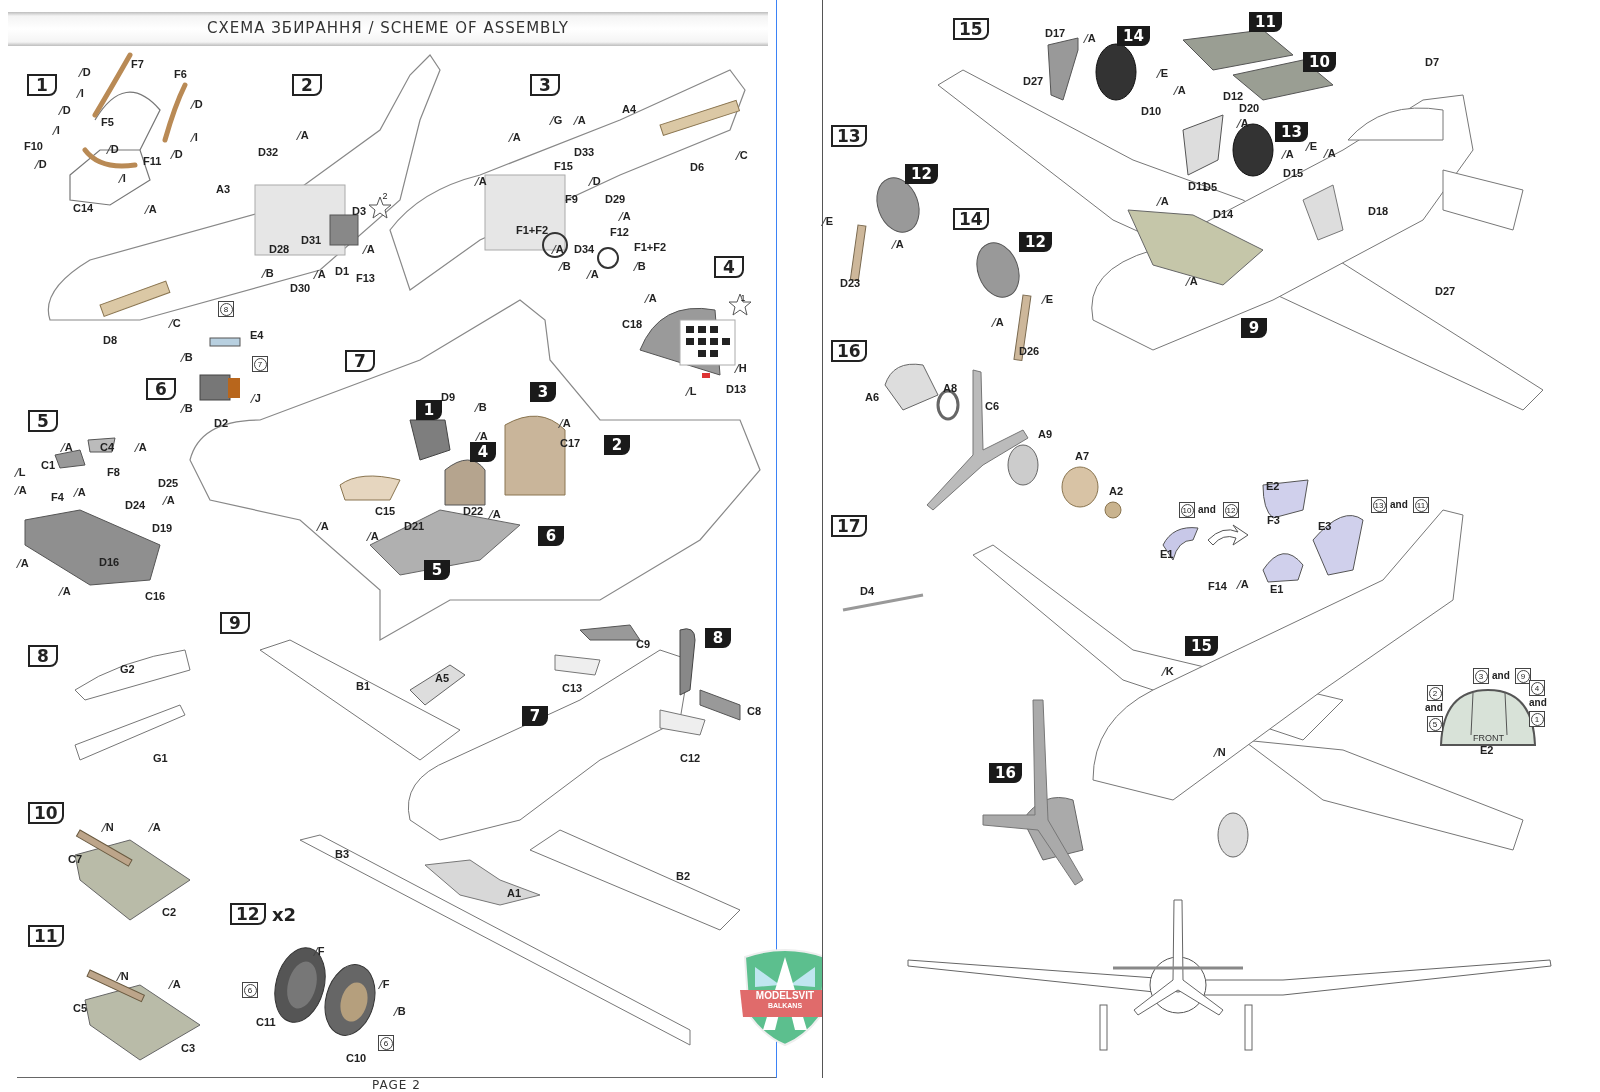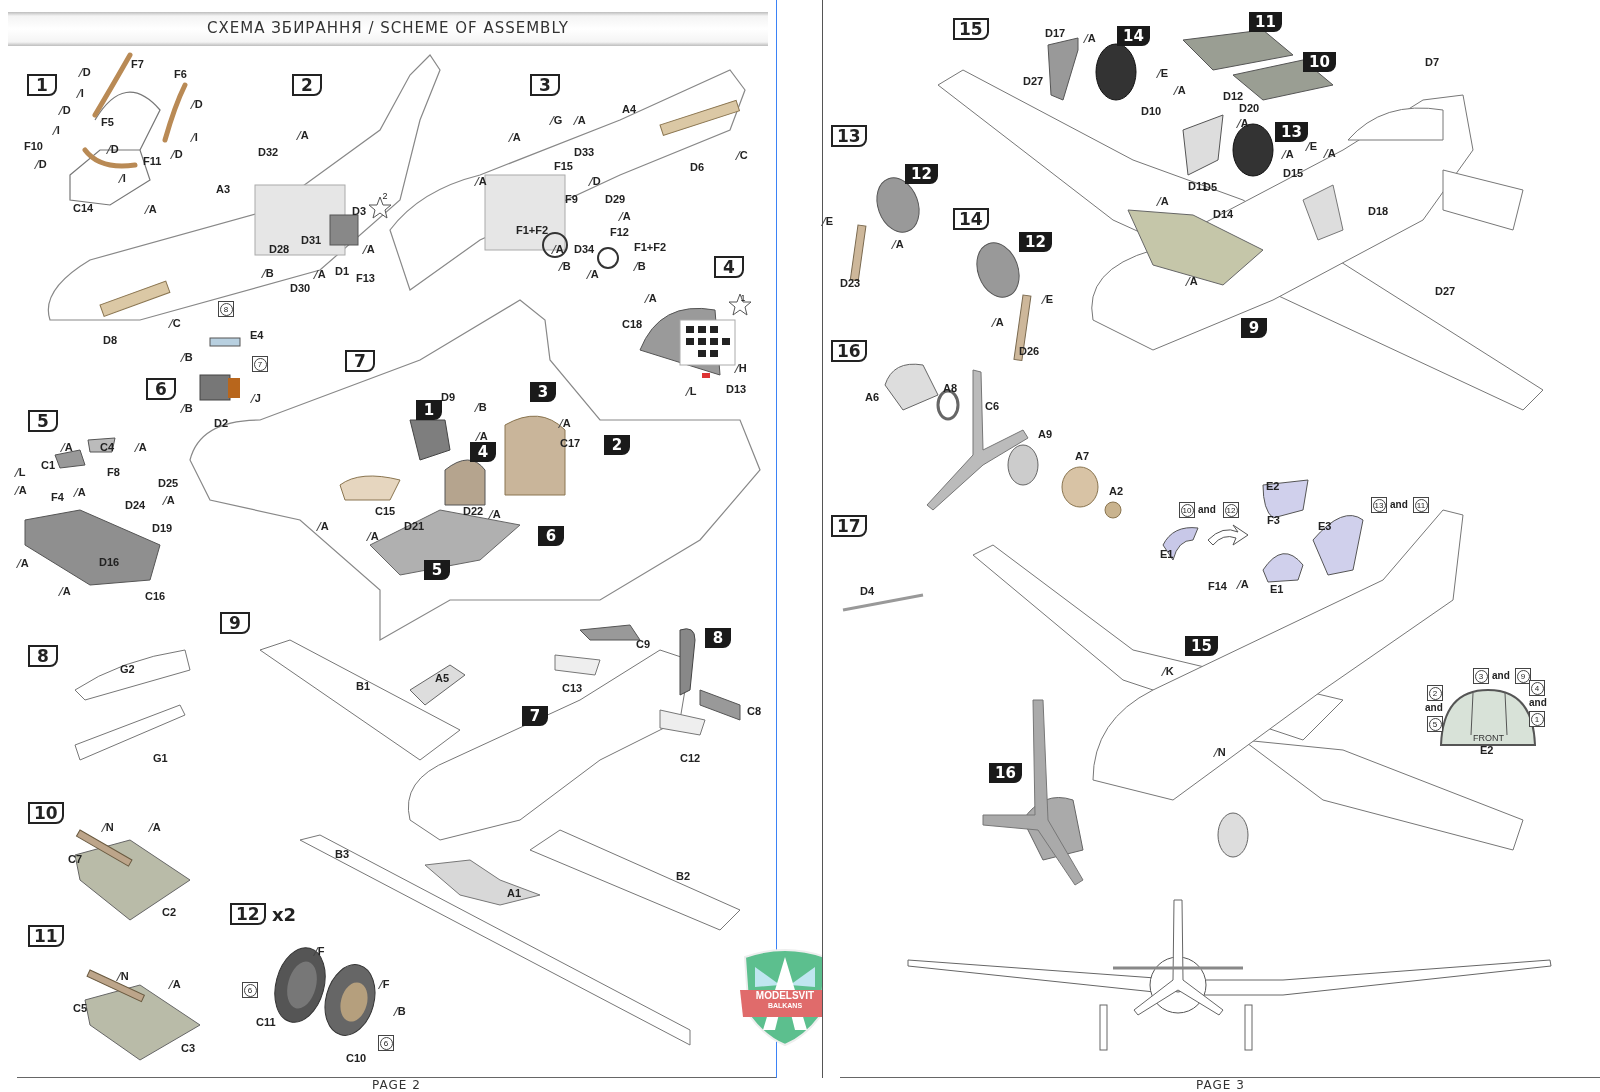--- a/index.html
+++ b/index.html
@@ -430,14 +430,13 @@
   <div class="ref" style="left:692px;top:668px"><span>9</span></div>
   <div class="ref" style="left:604px;top:685px"><span>2</span></div>
   <div class="and" style="left:602px;top:702px">and</div>
   <div class="ref" style="left:604px;top:716px"><span>5</span></div>
   <div class="ref" style="left:706px;top:680px"><span>4</span></div>
   <div class="and" style="left:706px;top:697px">and</div>
   <div class="ref" style="left:706px;top:711px"><span>1</span></div>
   <div class="front-lbl" style="left:650px;top:733px">FRONT</div>
   <div class="lbl" style="left:657px;top:744px">E2</div>
 
-  <div class="page-footer">PAGE 3</div>
 </div>
 
 </body></html>

